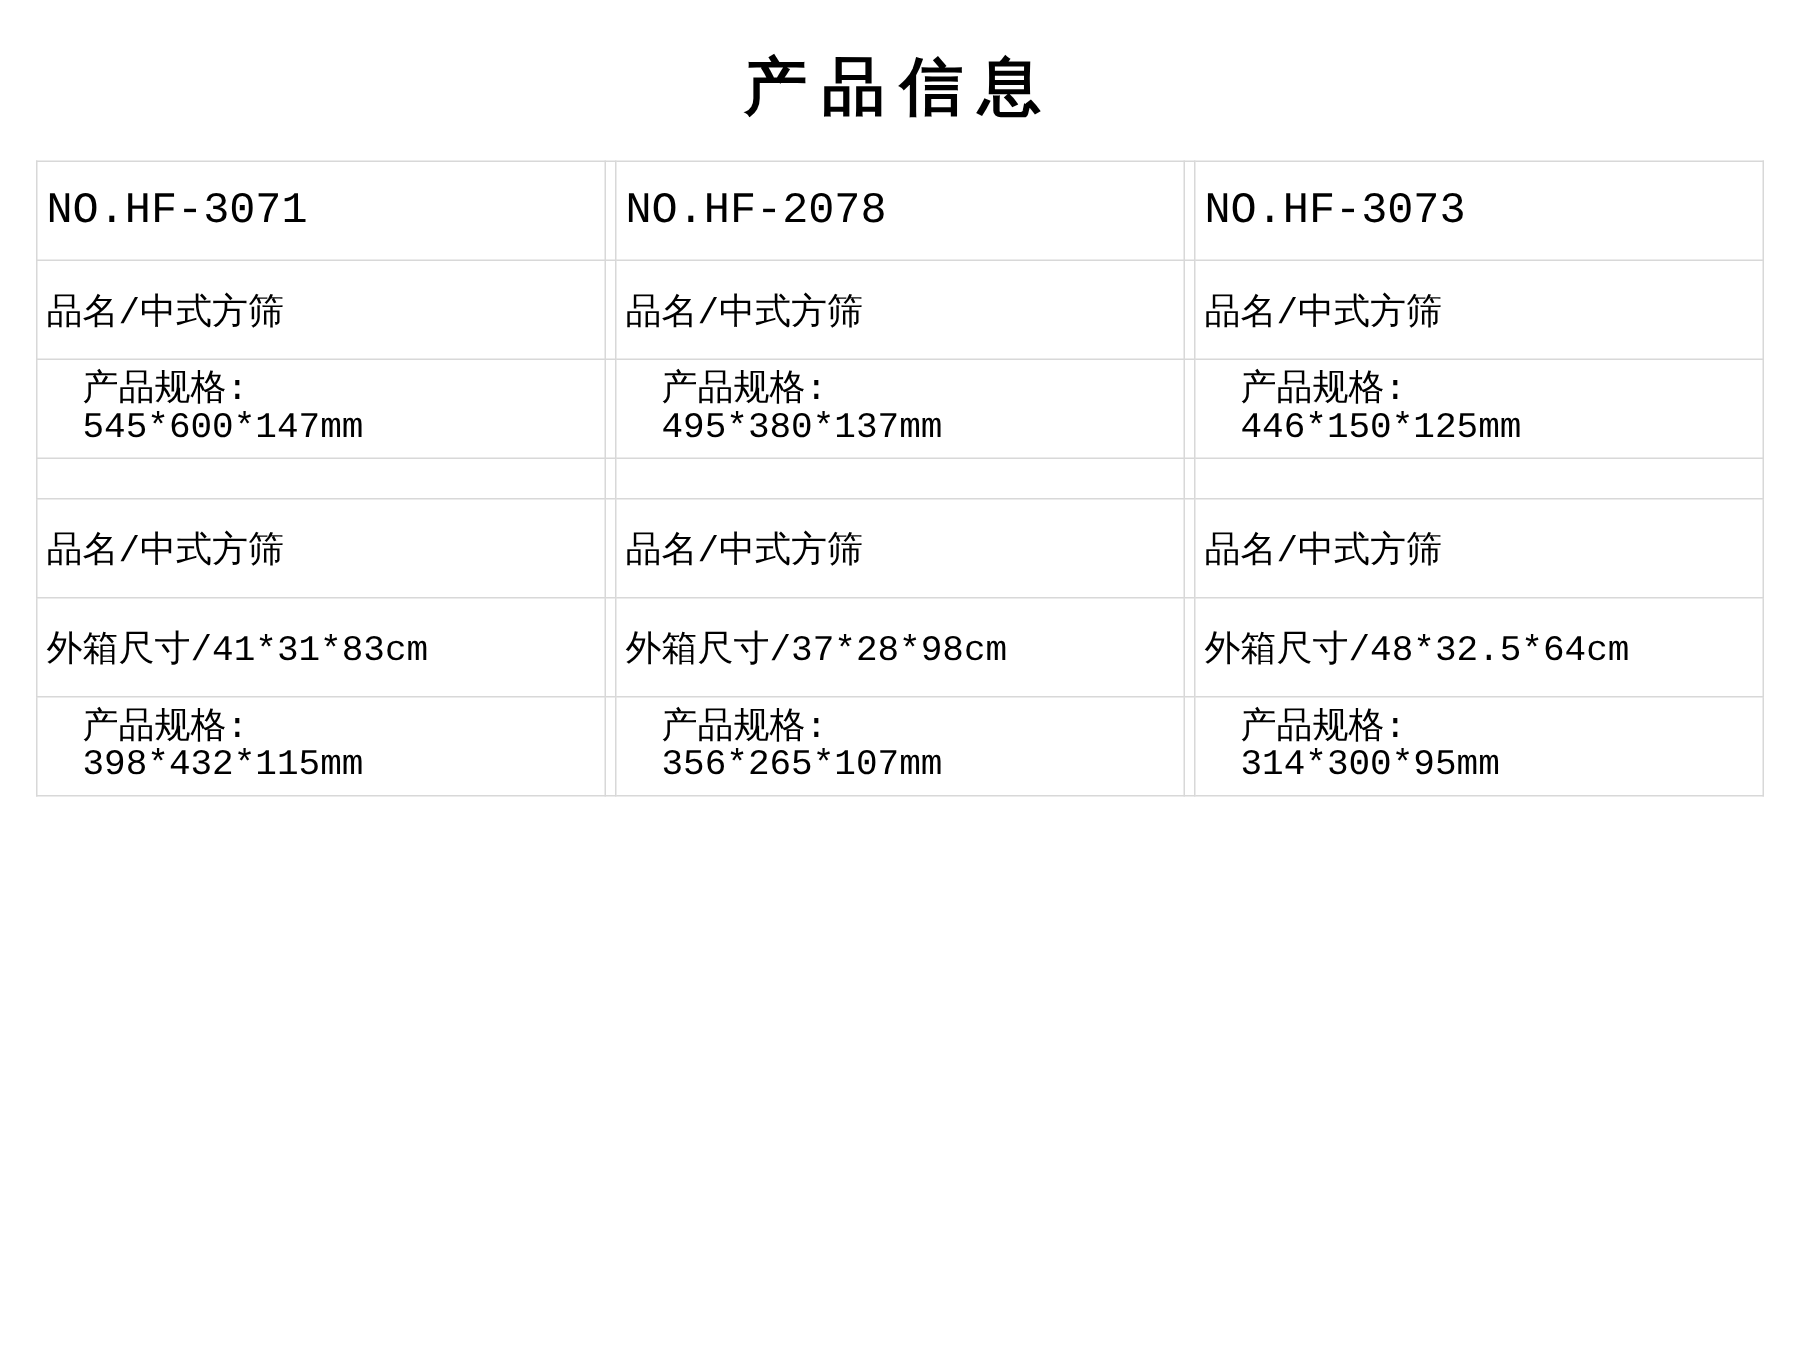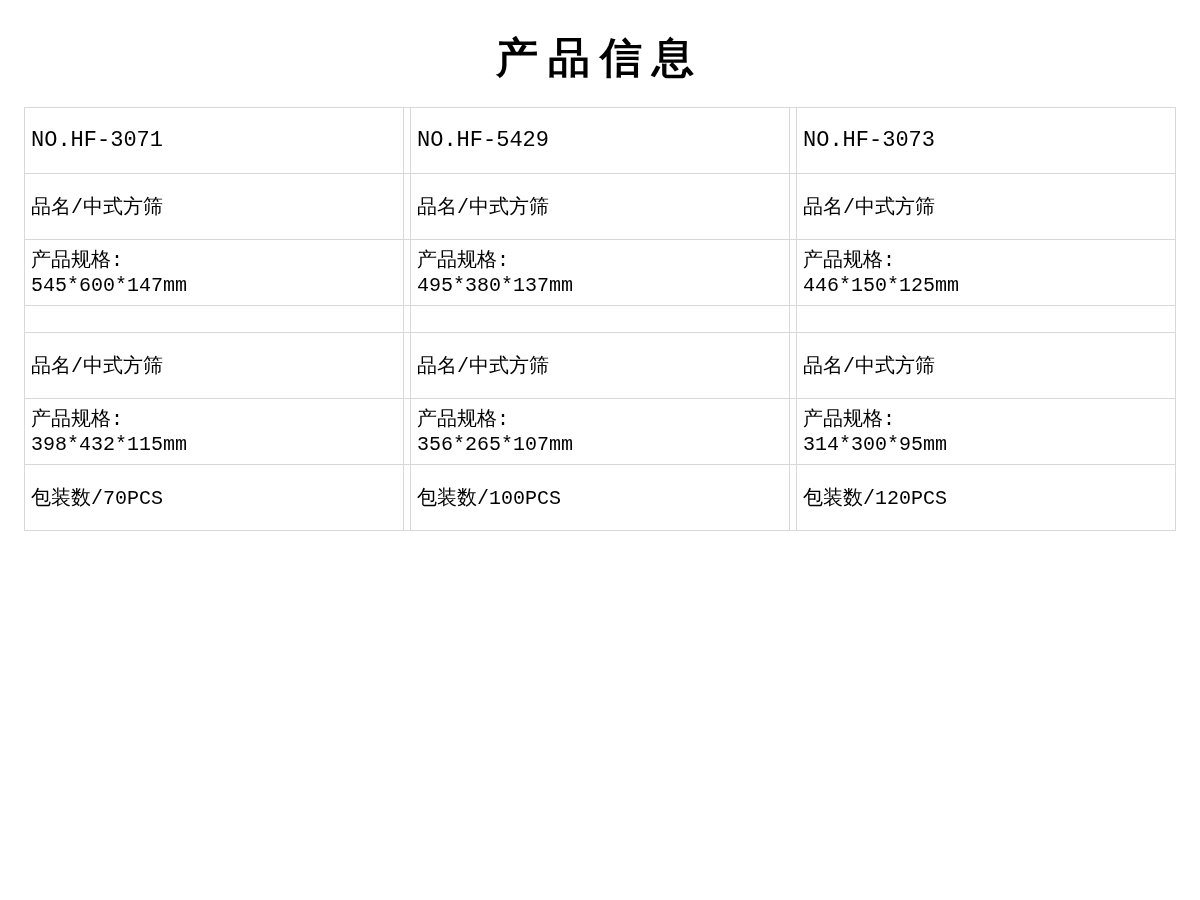--- a/index.html
+++ b/index.html
@@ -31,34 +31,34 @@
     border-collapse: collapse;
     table-layout: fixed;
     width: 1152px;
     margin: 0 24px;
     background: #ffffff;
   }
   col.gap-col { width: 7px; }
   td {
     border: 1px solid #d8d8d8;
     font-family: "Liberation Mono", "DejaVu Sans Mono", monospace;
-    font-size: 20px;
+    font-size: 24px;
     color: #000000;
     vertical-align: middle;
     padding: 0 4px 0 6px;
     height: 65px;
     background: #ffffff;
     overflow: hidden;
     white-space: nowrap;
   }
-  td.no-cell { font-size: 22px; }
+  td.no-cell { font-size: 29px; }
   td.gap-cell { padding: 0; }
   tr.spacer-row td { height: 26px; }
   td.spec-cell { line-height: 25px; }
-  td.spec-cell div { white-space: nowrap; }
+  td.spec-cell div { white-space: nowrap; margin-left: 24px; }
 </style>
 </head>
 <body>
 
 <header class="header">
   <h1 class="title">产品信息</h1>
 </header>
 
 <table class="product-table">
   <colgroup>
@@ -66,21 +66,21 @@
       <col class="gap-col">
       <col>
       <col class="gap-col">
       <col>
   </colgroup>
   <tbody>
 
     <tr>
       <td class="no-cell">NO.HF-3071</td>
       <td class="gap-cell"></td>
-      <td class="no-cell">NO.HF-5429</td>
+      <td class="no-cell">NO.HF-2078</td>
       <td class="gap-cell"></td>
       <td class="no-cell">NO.HF-3073</td>
     </tr>
 
     <tr>
       <td>品名/中式方筛</td>
       <td class="gap-cell"></td>
       <td>品名/中式方筛</td>
       <td class="gap-cell"></td>
       <td>品名/中式方筛</td>
@@ -115,39 +115,39 @@
 
 
     <tr>
       <td>品名/中式方筛</td>
       <td class="gap-cell"></td>
       <td>品名/中式方筛</td>
       <td class="gap-cell"></td>
       <td>品名/中式方筛</td>
     </tr>
 
+    <tr>
+      <td>外箱尺寸/41*31*83cm</td>
+      <td class="gap-cell"></td>
+      <td>外箱尺寸/37*28*98cm</td>
+      <td class="gap-cell"></td>
+      <td>外箱尺寸/48*32.5*64cm</td>
+    </tr>
 
     <tr>
       <td class="spec-cell">
         <div>产品规格:</div>
         <div>398*432*115mm</div>
       </td>
       <td class="gap-cell"></td>
       <td class="spec-cell">
         <div>产品规格:</div>
         <div>356*265*107mm</div>
       </td>
       <td class="gap-cell"></td>
       <td class="spec-cell">
         <div>产品规格:</div>
         <div>314*300*95mm</div>
       </td>
     </tr>
 
-    <tr>
-      <td>包装数/70PCS</td>
-      <td class="gap-cell"></td>
-      <td>包装数/100PCS</td>
-      <td class="gap-cell"></td>
-      <td>包装数/120PCS</td>
-    </tr>
   </tbody>
 </table>
 
 </body></html>

